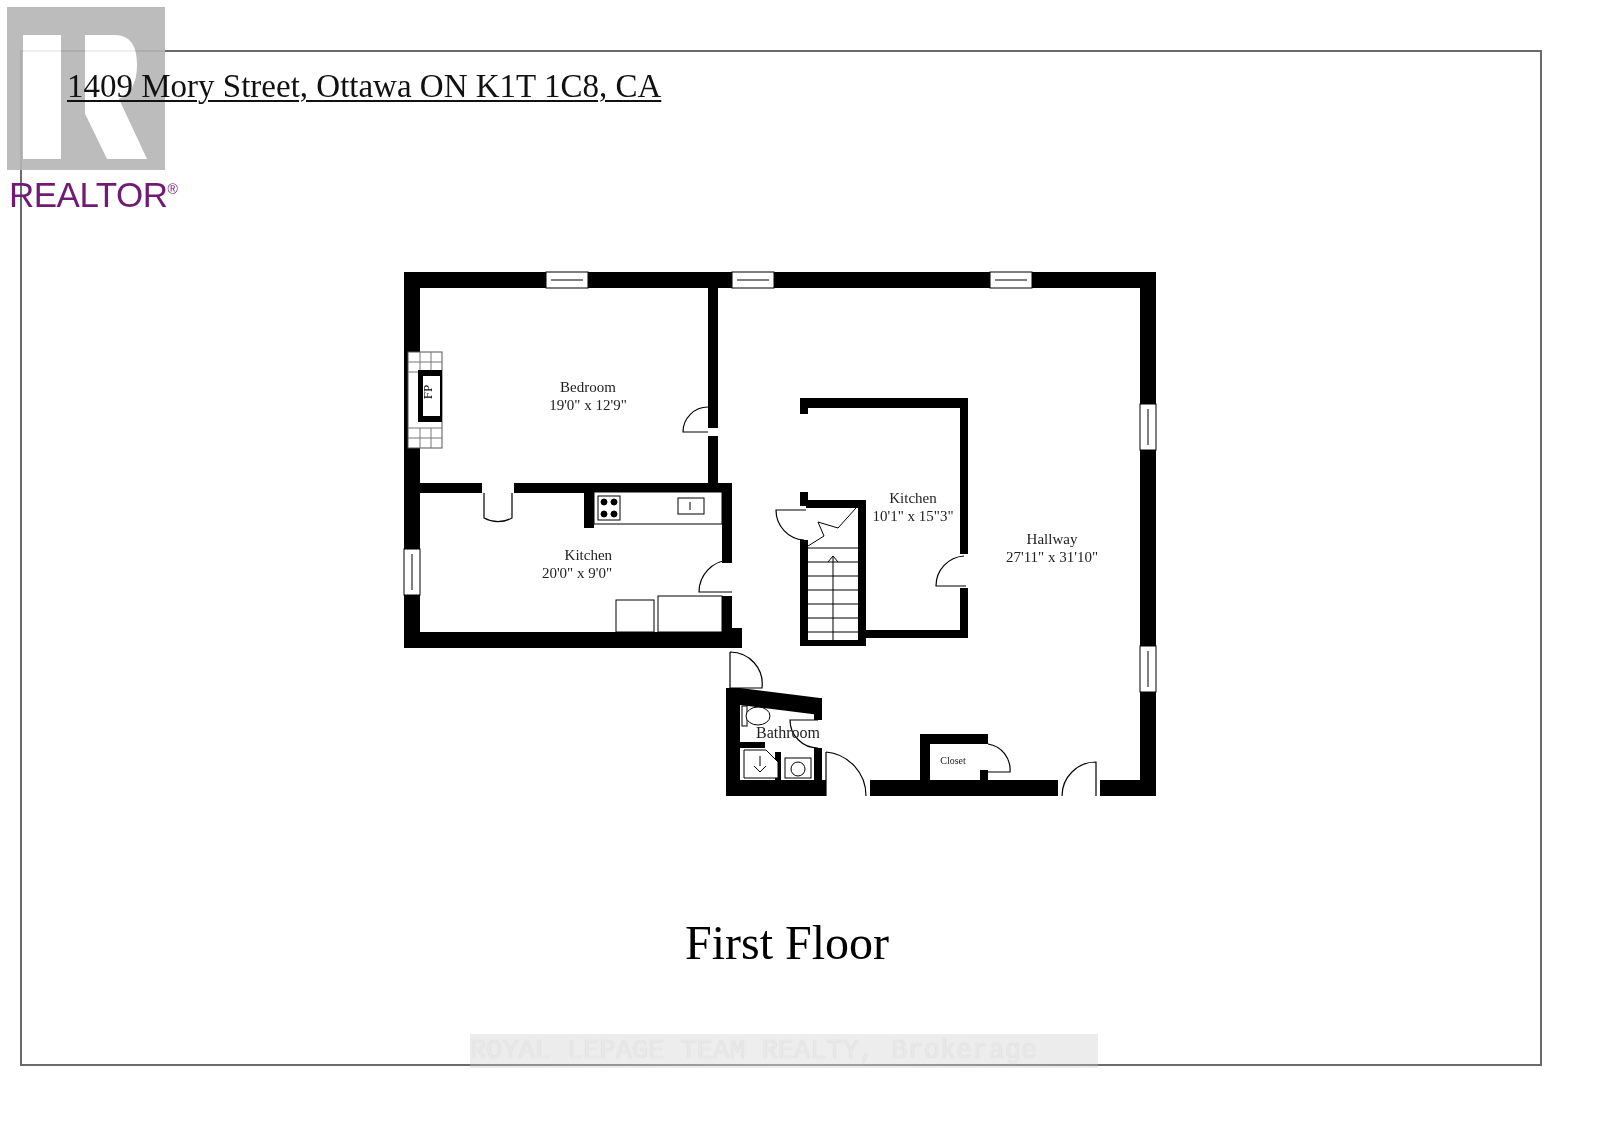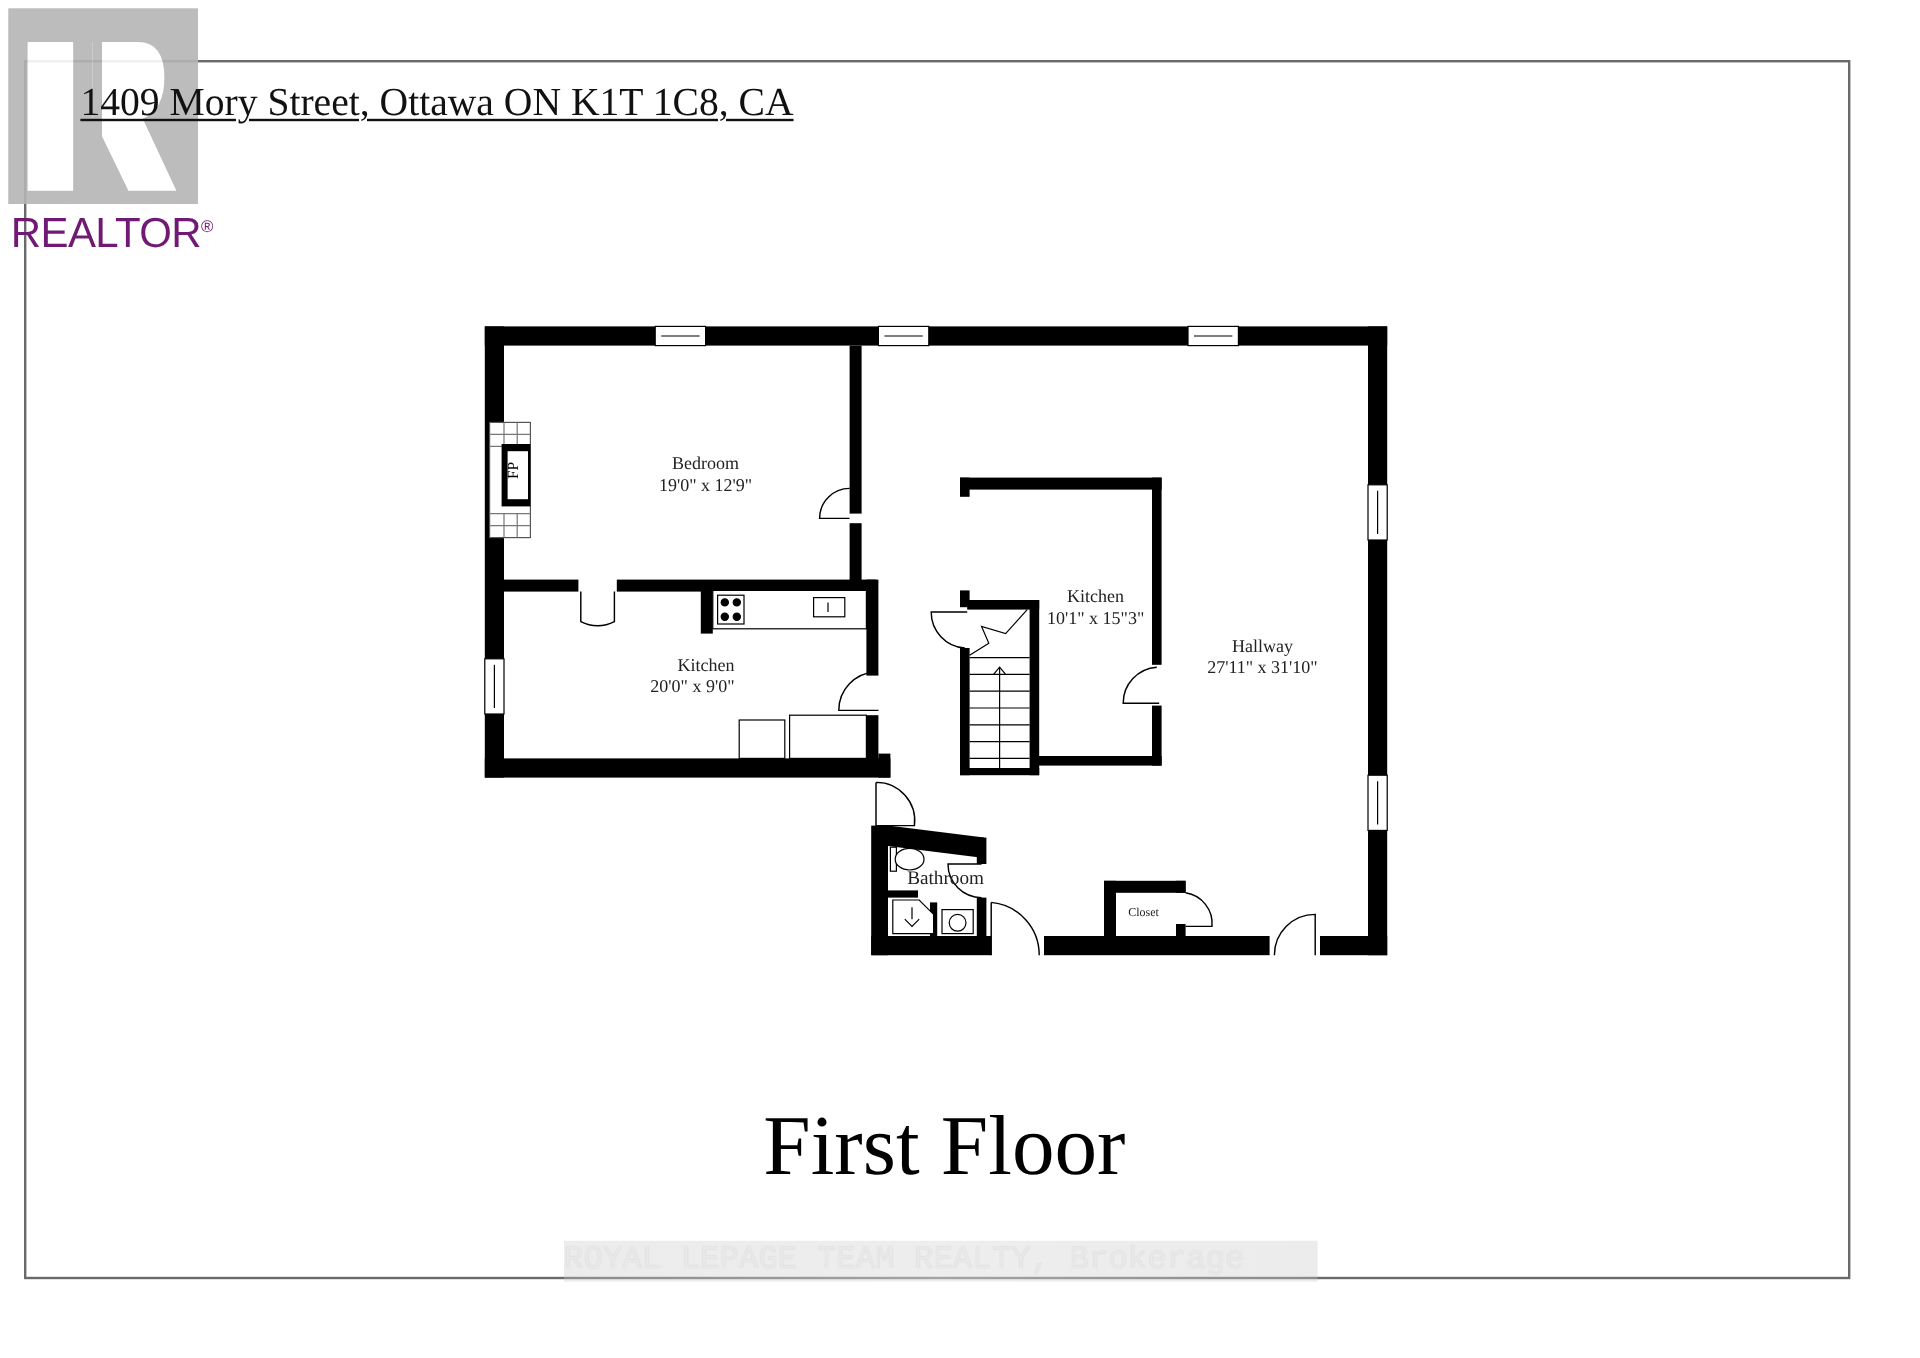--- a/index.html
+++ b/index.html
@@ -5,21 +5,21 @@
   html,body{margin:0;padding:0;background:#ffffff;}
   body{width:1600px;height:1132px;position:relative;overflow:hidden;font-family:"Liberation Serif","DejaVu Serif",serif;}
   .frame{position:absolute;left:20px;top:50px;width:1522px;height:1016px;border:2px solid #6a6a6a;box-sizing:border-box;}
   .logo{position:absolute;left:7px;top:7px;width:160px;height:200px;}
   .logo-box{position:absolute;left:0;top:0;width:158px;height:163px;background:#b5b5b5;opacity:.9;}
   .logo-text{position:absolute;left:2px;top:168px;font-family:"Liberation Sans","DejaVu Sans",sans-serif;font-size:35px;color:#701a75;letter-spacing:-0.5px;}
   .logo-text sup{font-size:14px;}
   .address{position:absolute;left:67px;top:68px;font-size:33px;color:#111;text-decoration:underline;text-decoration-thickness:2px;text-underline-offset:3px;white-space:nowrap;}
   .plan{position:absolute;left:0;top:0;width:1600px;height:1132px;}
   .label{position:absolute;font-size:15px;color:#222;text-align:center;line-height:18px;white-space:nowrap;transform:translateX(-50%);}
-  .floor-title{position:absolute;left:787px;top:915px;transform:translateX(-50%);font-size:71px;color:#000;white-space:nowrap;}
+  .floor-title{position:absolute;left:787px;top:915px;transform:translateX(-50%);font-size:48px;color:#000;white-space:nowrap;}
   .watermark{position:absolute;left:470px;top:1034px;width:628px;height:34px;background:linear-gradient(90deg,rgba(200,200,200,.35),rgba(220,220,220,.5),rgba(200,200,200,.35));font-family:Liberation Mono, monospace;font-size:27px;color:#e8e8e8;line-height:34px;white-space:nowrap;text-shadow:0 0 1px #cfcfcf;}
 </style>
 </head>
 <body>
 
 <div class="frame"></div>
 
 <div class="logo">
   <div class="logo-box">
     <svg width="158" height="163" viewBox="0 0 158 163">

